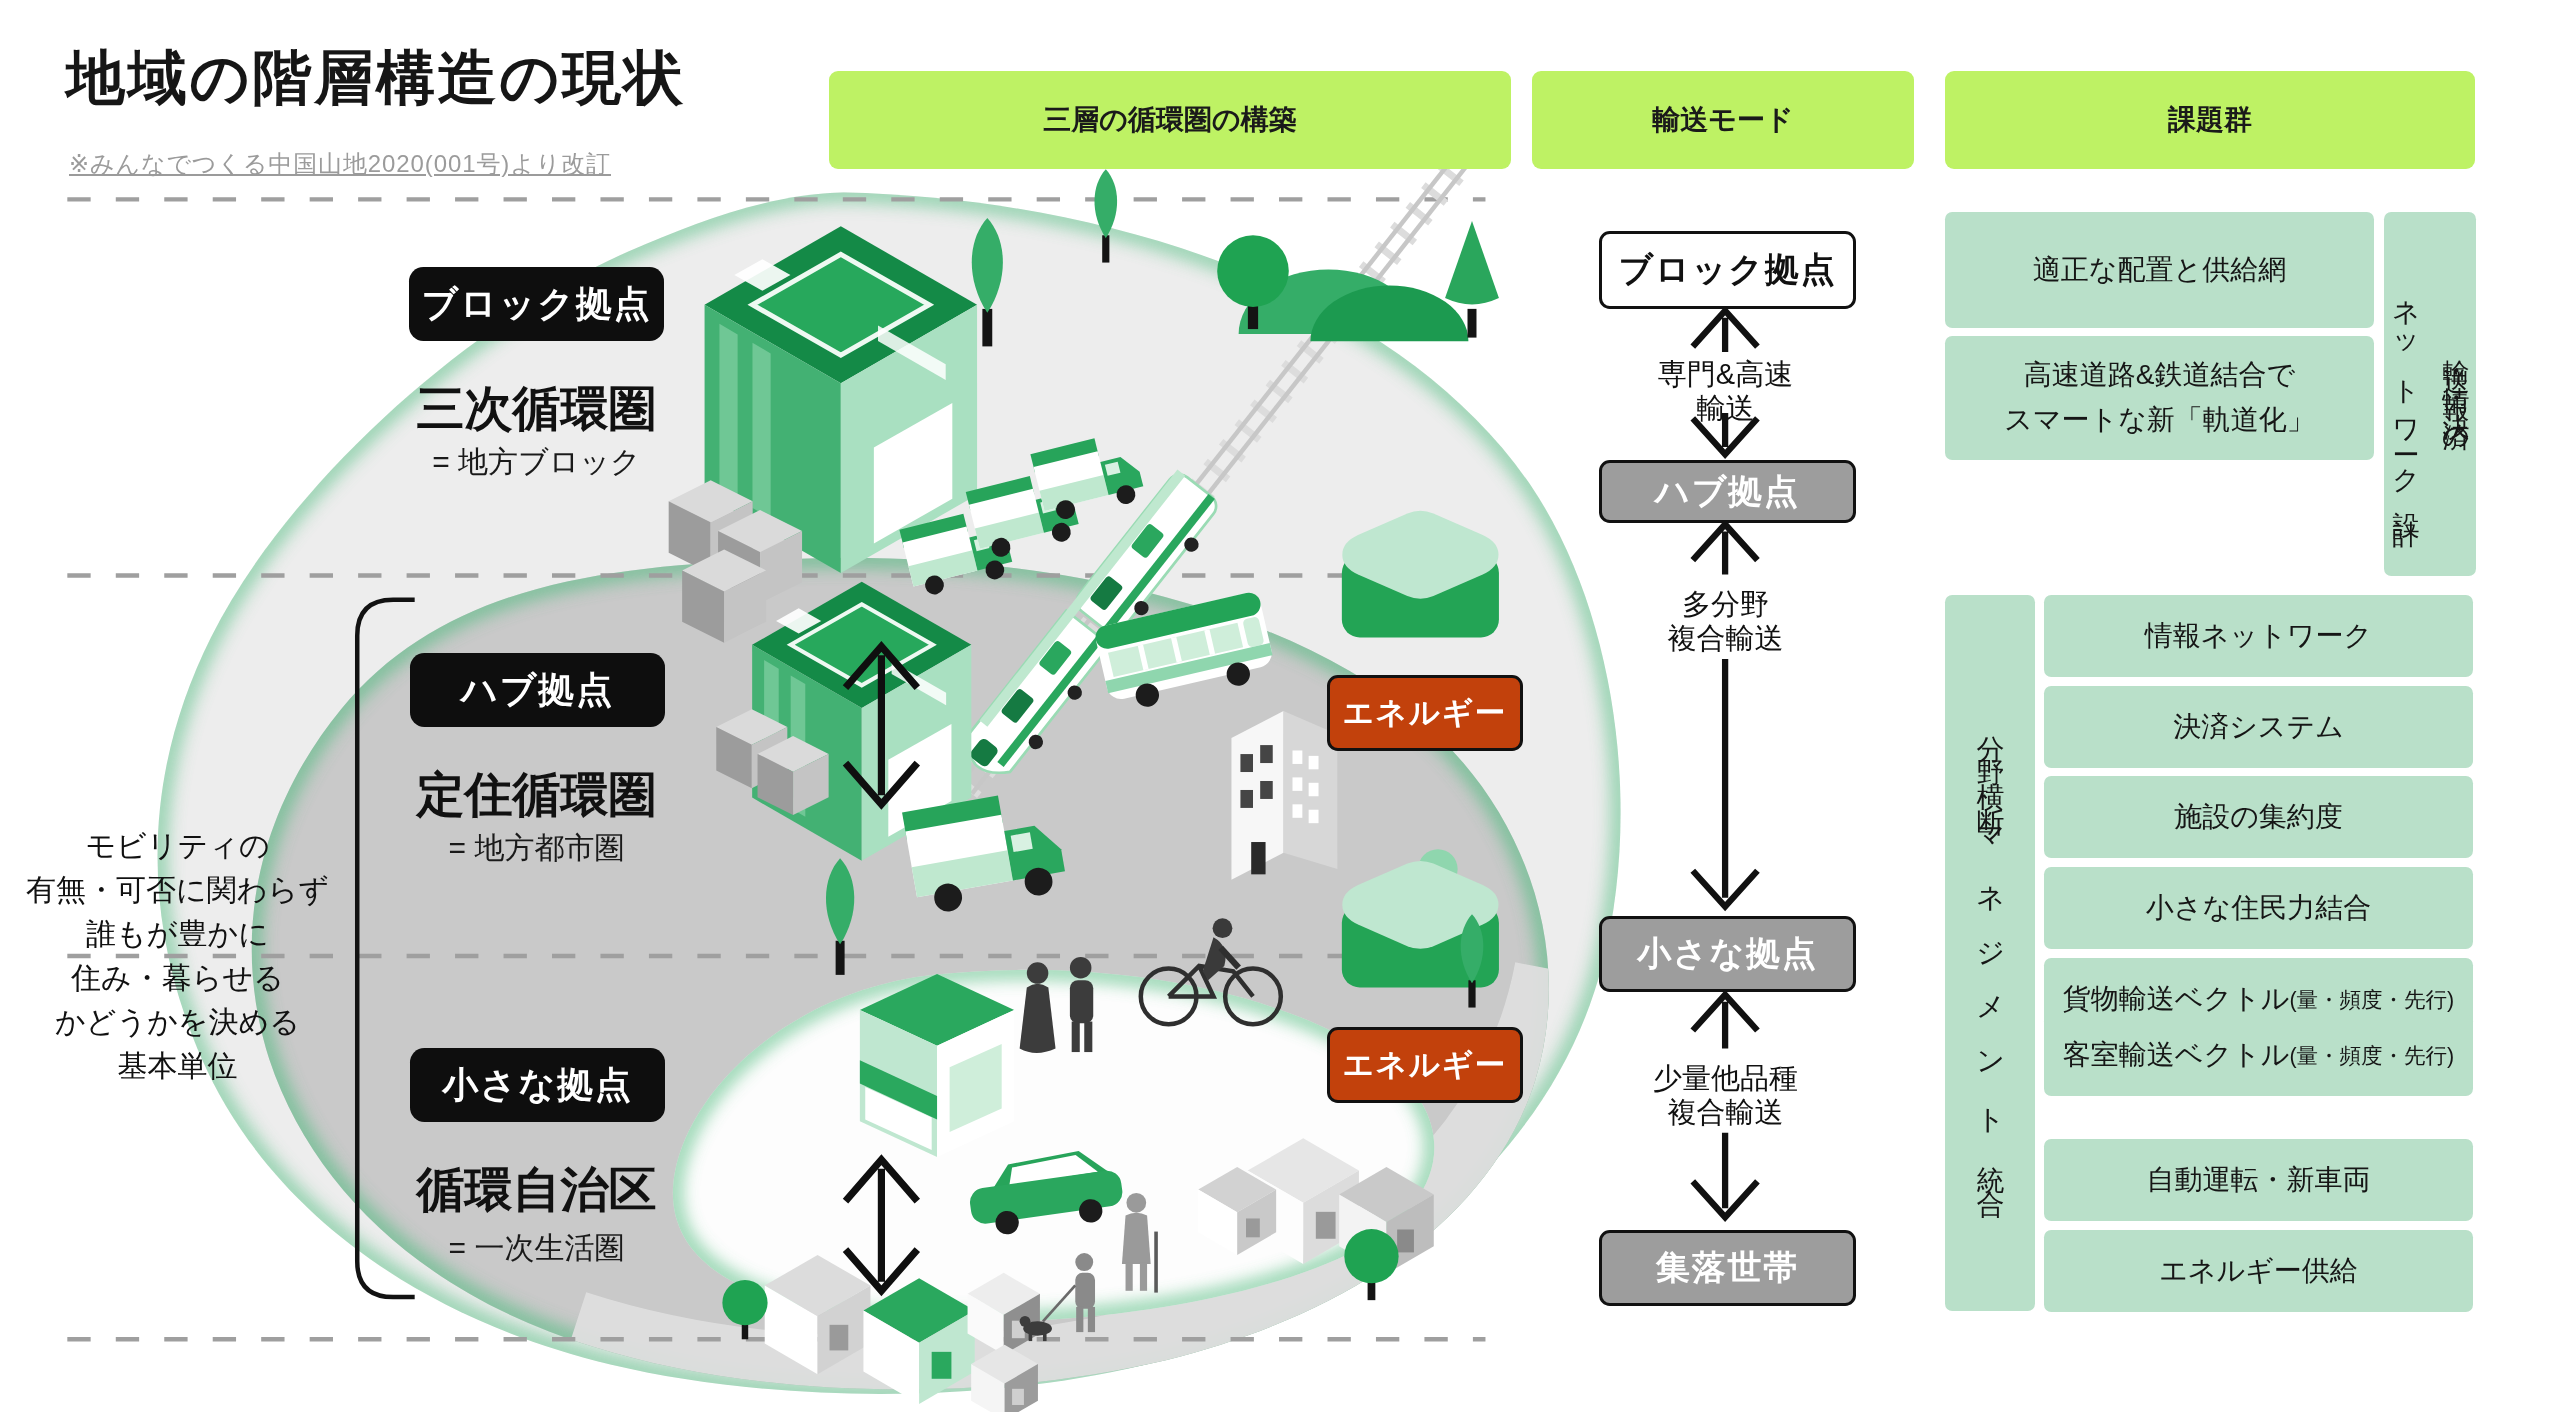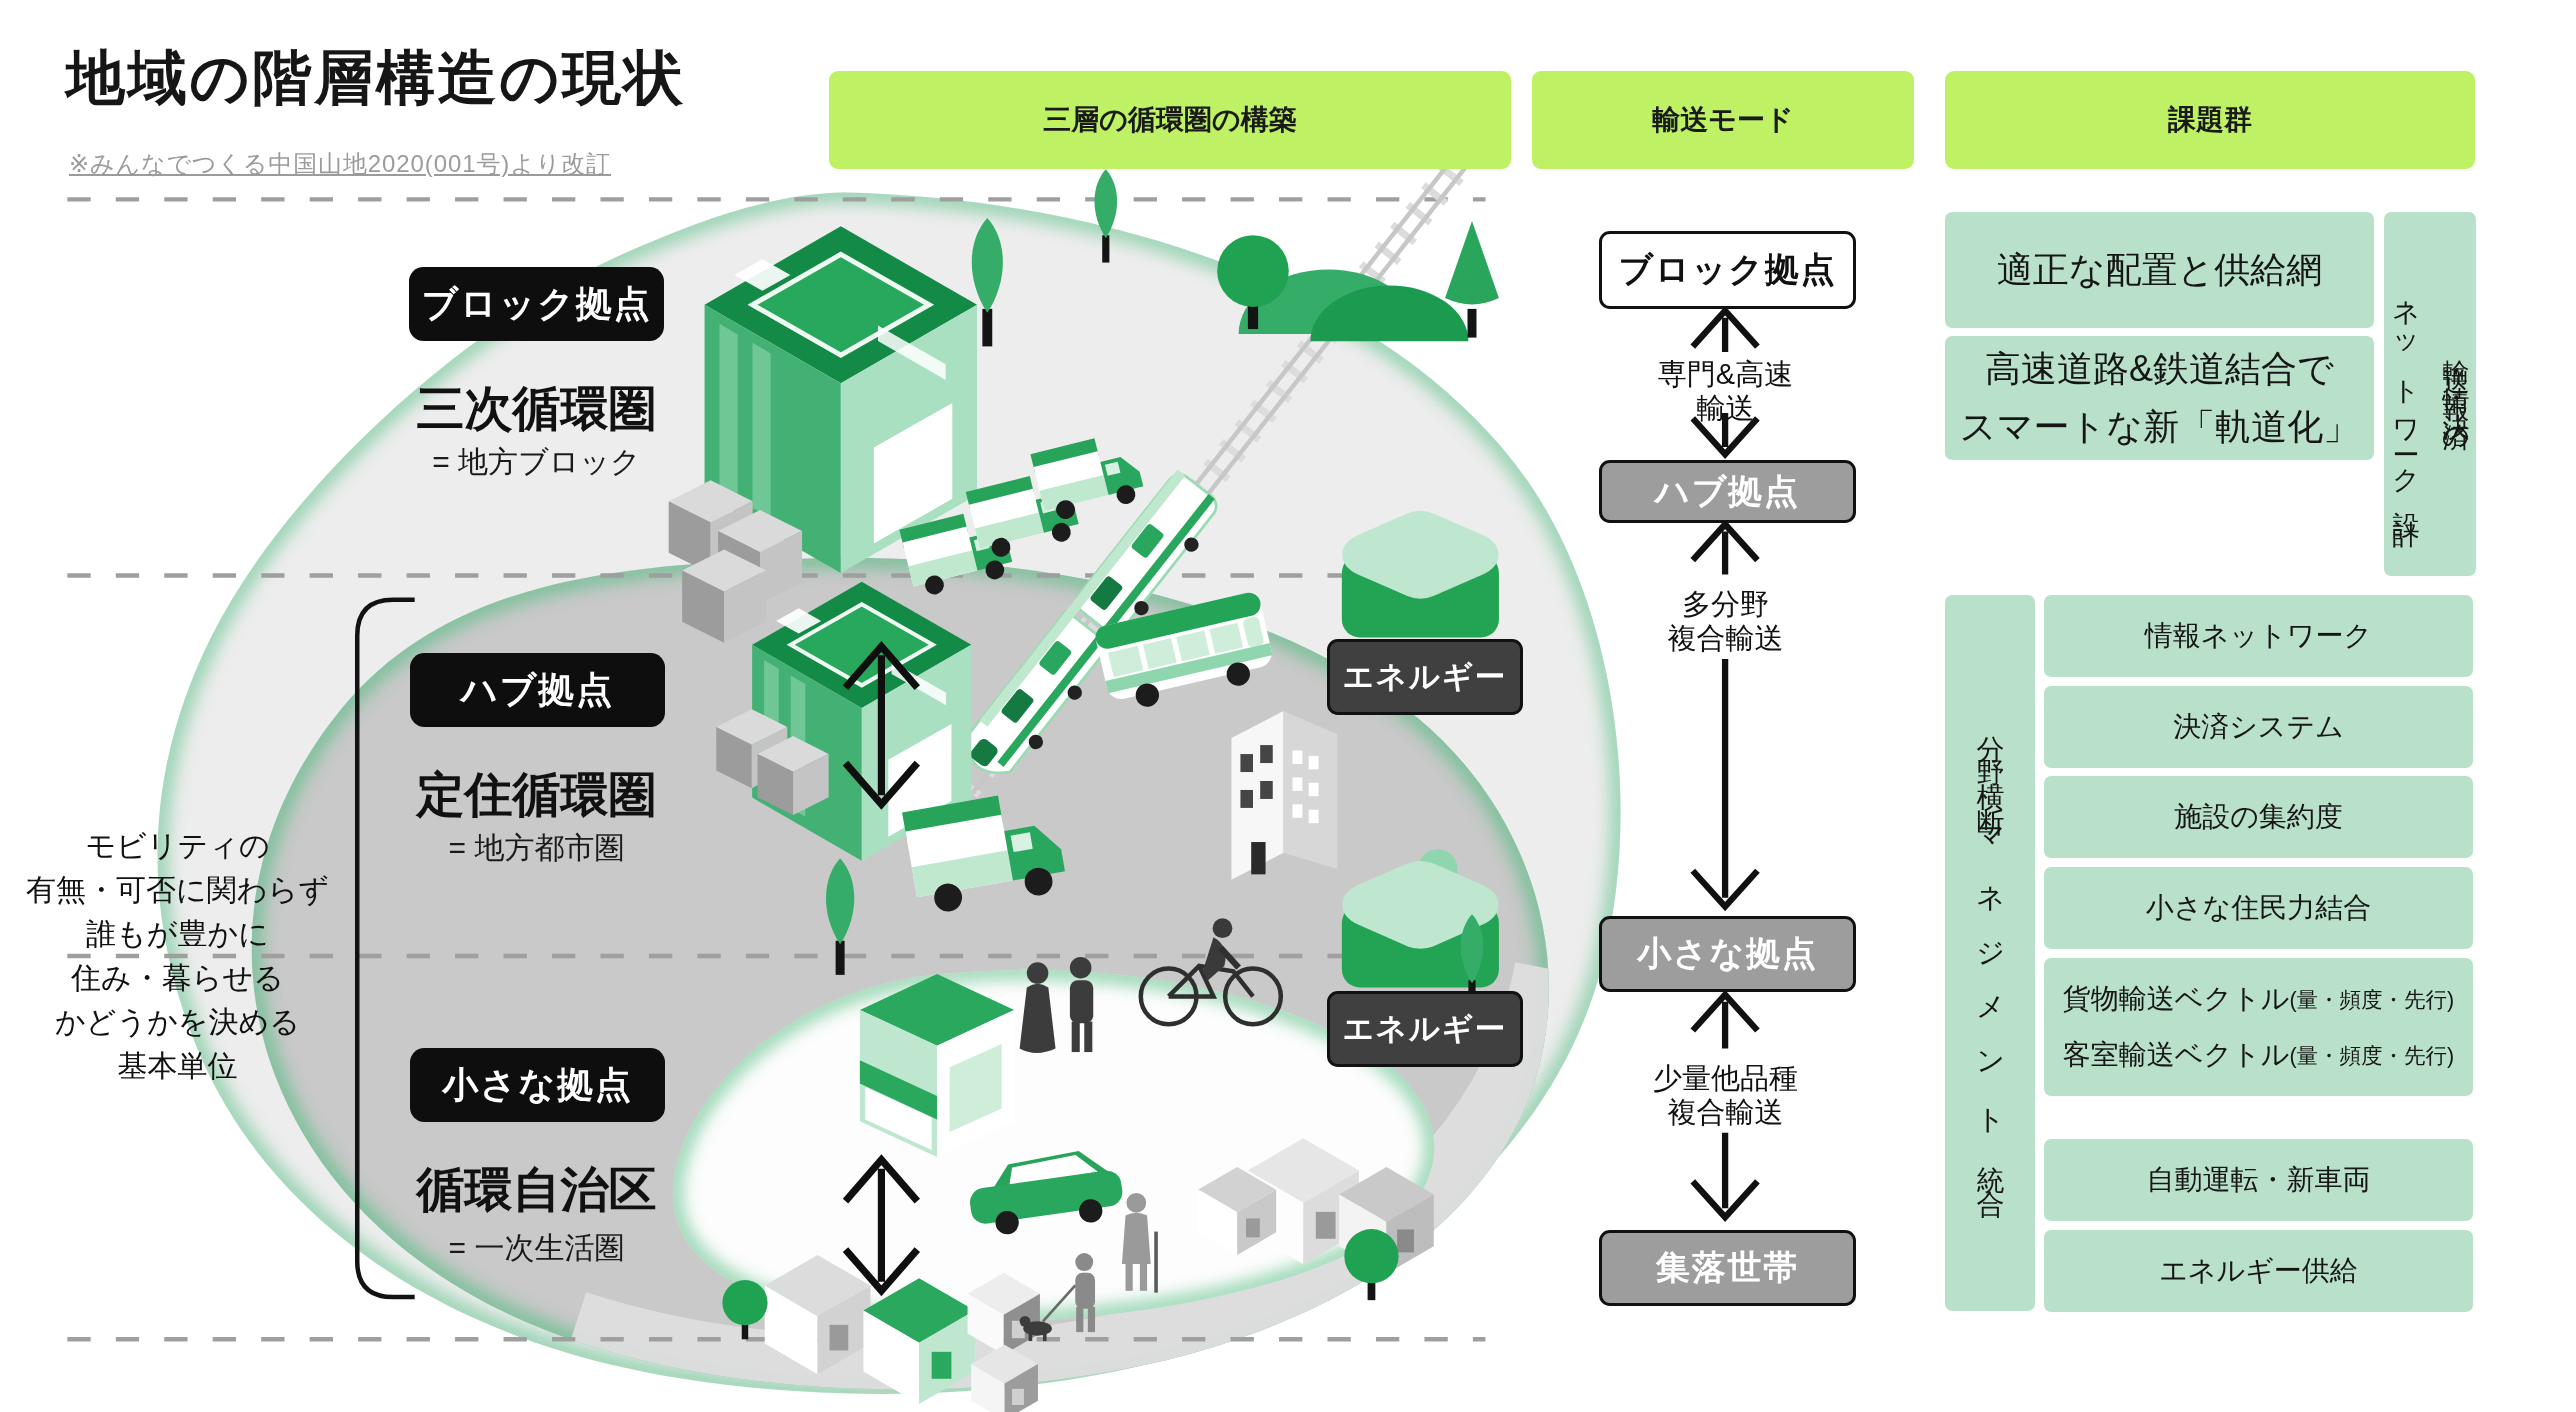--- a/index.html
+++ b/index.html
@@ -22,39 +22,39 @@
         display:flex;align-items:center;justify-content:center;font-size:36px;font-weight:bold;letter-spacing:1.8px;}
   .p1{left:409px;top:267px;} .p2{left:410px;top:653px;} .p3{left:410px;top:1048px;}
   .tier-name{left:366px;width:341px;text-align:center;font-size:48px;font-weight:bold;color:#111;}
   .n1{top:377px;} .n2{top:763px;} .n3{top:1158px;}
   .tier-equiv{left:366px;width:341px;text-align:center;font-size:30px;color:#1a1a1a;}
   .q1{top:442px;} .q2{top:828px;} .q3{top:1228px;}
 
   .side-note{left:16px;top:824px;width:323px;text-align:center;font-size:30px;line-height:1.47;
              color:#111;white-space:pre-line;}
 
-  .energy{width:190px;height:70px;background:#404040;border:3.6px solid #111;border-radius:10.8px;
+  .energy{width:190px;height:70px;background:#c2410c;border:3.6px solid #111;border-radius:10.8px;
           color:#fff;font-size:30.5px;font-weight:bold;letter-spacing:1.8px;
-          display:flex;align-items:center;justify-content:center;}
+          display:flex;align-items:center;justify-content:center;margin-top:36px;}
   .e1{left:1327px;top:639px;} .e2{left:1327px;top:991px;}
 
   .fnode{left:1599px;width:251px;display:flex;align-items:center;justify-content:center;
          font-size:34px;font-weight:bold;border-radius:10.8px;letter-spacing:1.8px;}
   .fnode.outline{background:#fff;border:3.6px solid #111;color:#111;}
   .fnode.gray{background:#9d9d9d;border:3.6px solid #111;color:#fff;}
   .fn0{top:231px;height:72px;}
   .fn1{top:460px;height:57px;}
   .fn2{top:916px;height:70px;}
   .fn3{top:1230px;height:70px;}
   .flink{left:1582px;width:287px;text-align:center;font-size:29px;line-height:1.18;color:#111;white-space:pre-line;}
   .fl0{top:357px;} .fl1{top:587px;} .fl2{top:1061px;}
 
   .gbox{background:#b9e0c9;border-radius:7.2px;display:flex;align-items:center;justify-content:center;
         text-align:center;color:#161616;}
-  .netbox{left:1945px;width:429px;font-size:36px;line-height:1.6;white-space:pre-line;}
+  .netbox{left:1945px;width:429px;font-size:28px;line-height:1.6;white-space:pre-line;}
   .nb0{top:212px;height:116px;} .nb1{top:336px;height:124px;} .nb2{top:460px;height:116px;}
   .vbar{display:flex;align-items:center;justify-content:center;background:#b9e0c9;border-radius:7.2px;}
   .vbar-right{left:2384px;top:212px;width:92px;height:364px;}
   .vbar-left{left:1945px;top:595px;width:90px;height:716px;}
   .vtext{writing-mode:vertical-rl;white-space:pre-line;font-size:27px;letter-spacing:9px;line-height:1.85;color:#161616;}
   .vtext-long{writing-mode:vertical-rl;font-size:28px;letter-spacing:24px;color:#161616;}
   .mgbox{left:2044px;width:429px;height:82px;font-size:28px;}
   .mg-suffix{font-size:21.5px;}
   .mb0{top:595px;} .mb1{top:686px;} .mb2{top:776px;} .mb3{top:867px;}
   .mb4{top:958px;} .mb5{top:1014px;} .mb6{top:1139px;justify-content:center;} .mb7{top:1230px;}

